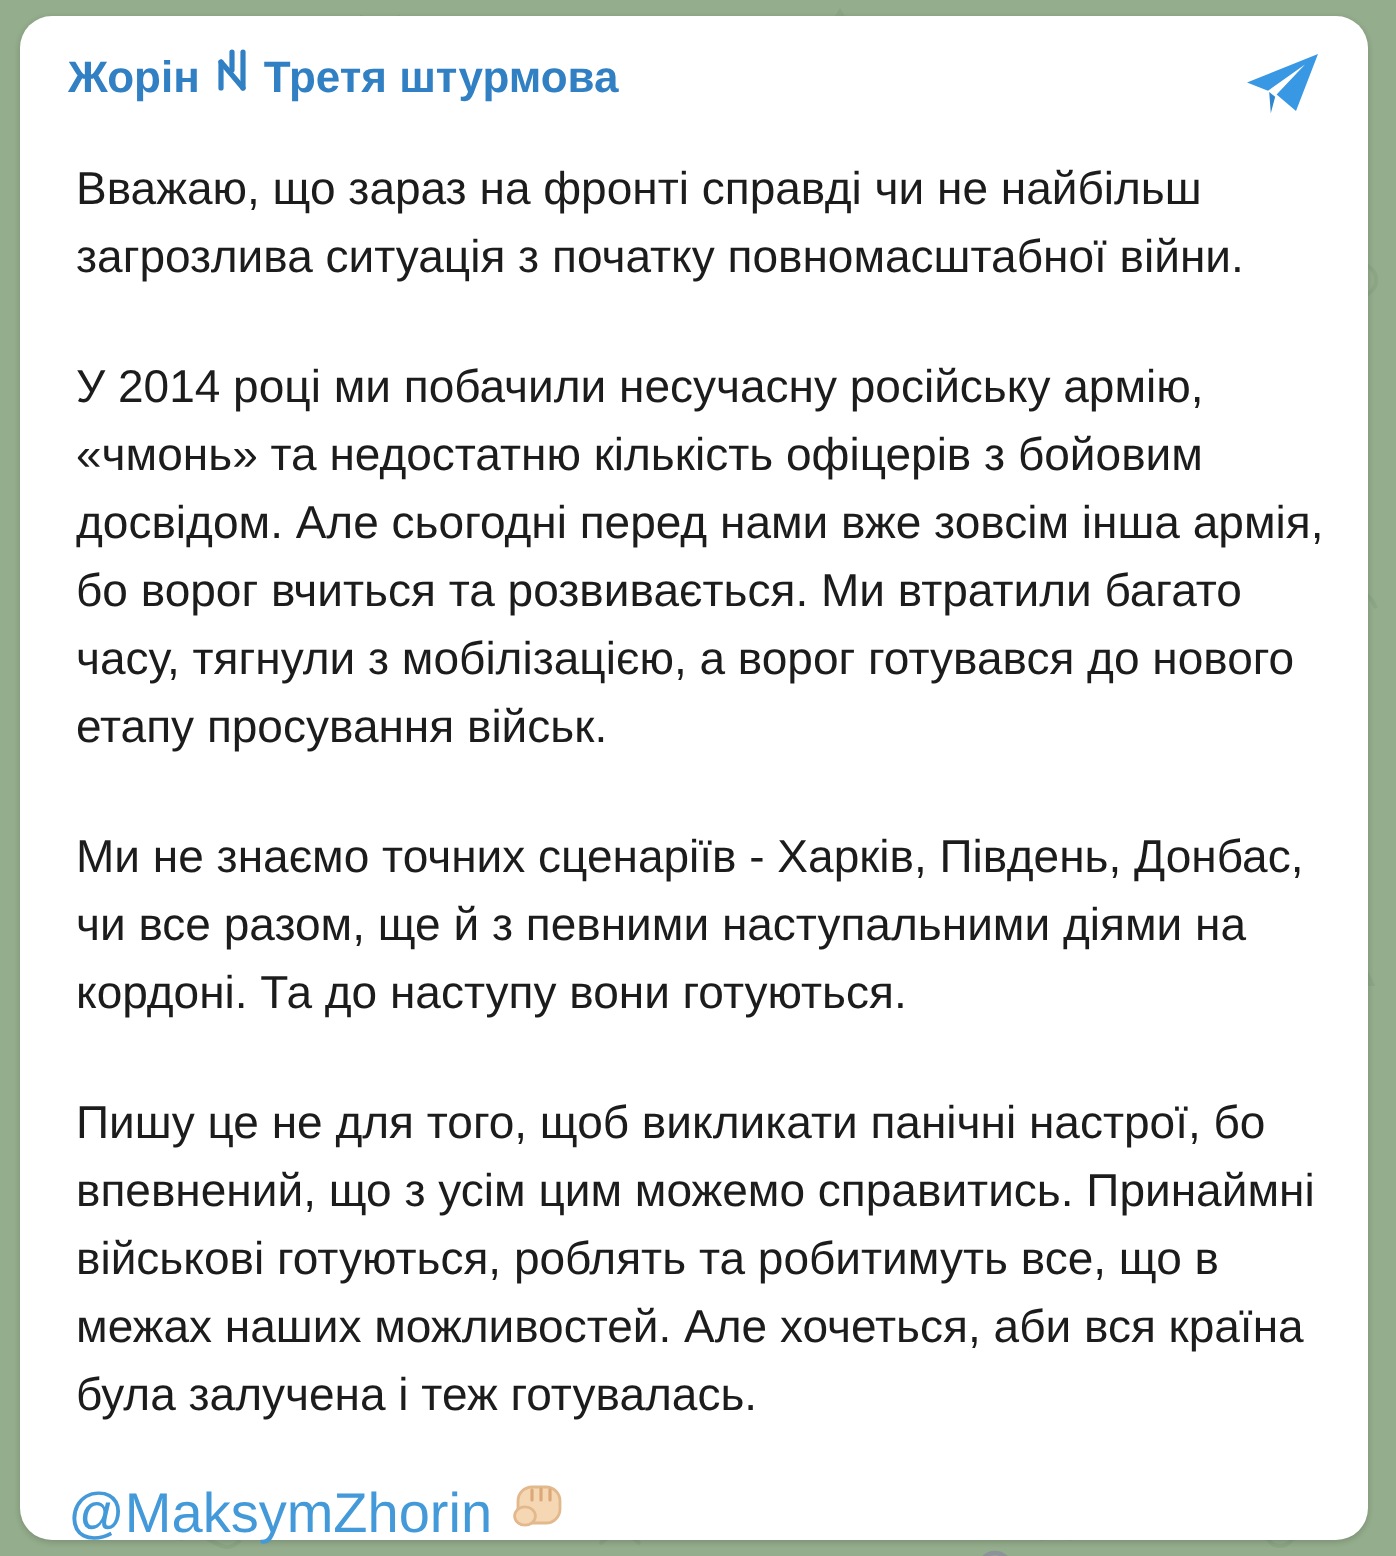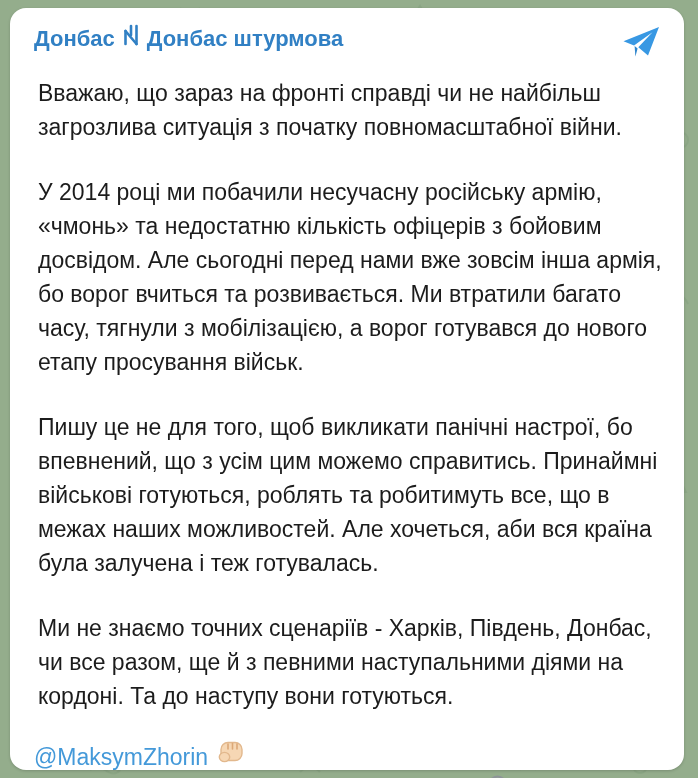--- a/index.html
+++ b/index.html
@@ -24,21 +24,21 @@
   .channel-name{
     color:#3180c4;font-weight:bold;font-size:22px;line-height:28px;
     display:flex;align-items:center;gap:7px;cursor:pointer;
   }
   .emblem{display:inline-block;margin:0 1px;}
   .plane{margin-top:2px;margin-right:2px;cursor:pointer;}
   .body-text{font-size:23px;line-height:34px;color:#1c1c1c;}
   .body-text p{margin:0 0 31px 4px;}
   .body-text p:last-child{margin-bottom:0;}
   .mention-row{
-    font-size:23px;line-height:34px;margin-top:26px;
+    font-size:28px;line-height:34px;margin-top:26px;
     display:flex;align-items:center;gap:9px;
   }
   .mention-link{color:#4499d9;text-decoration:none;cursor:pointer;}
   .footer-row{
     margin-top:auto;display:flex;align-items:center;justify-content:space-between;
   }
   .post-link{color:#459bdc;font-size:22px;text-decoration:none;cursor:pointer;}
   .meta{display:flex;align-items:center;gap:9px;color:#8d9398;font-size:21px;}
   .views{display:flex;align-items:center;gap:7px;}
   .date{margin-left:6px;}
@@ -63,46 +63,46 @@
     <circle cx="640" cy="766" r="7"></circle>
     <path d="M180 8 q10 10 20 0"></path>
     <path d="M420 6 l6 10 -12 0 Z"></path>
   </g>
 </svg>
 
 <div class="post-card">
 
   <div class="header-row">
     <div class="channel-name">
-      <span>Донбас</span>
+      <span>Жорін</span>
       <span class="emblem">
         <svg width="16" height="22" viewBox="0 0 16 22">
           <g stroke="#3180c4" stroke-width="2.6" stroke-linecap="round">
             <line x1="2.5" y1="7" x2="2.5" y2="20"></line>
             <line x1="2.5" y1="7" x2="13.5" y2="20"></line>
             <line x1="13.5" y1="2" x2="13.5" y2="20"></line>
             <line x1="8" y1="2" x2="8" y2="11"></line>
           </g>
         </svg>
       </span>
-      <span>Донбас штурмова</span>
+      <span>Третя штурмова</span>
     </div>
     <span class="plane">
       <svg width="38" height="34" viewBox="0 0 38 34">
         <path fill="#3898e3" d="M37 1 L1.5 15.2 L12 19.4 L30.5 6.2 L16.3 21.2 L26 29.5 Z"></path>
         <path fill="#2f86cd" d="M12.6 20 L15.6 22.4 L13.4 30.6 Z"></path>
       </svg>
     </span>
   </div>
 
   <div class="body-text">
     <p>Вважаю, що зараз на фронті справді чи не найбільш загрозлива ситуація з початку повномасштабної війни.</p>
     <p>У 2014 році ми побачили несучасну російську армію, «чмонь» та недостатню кількість офіцерів з бойовим досвідом. Але сьогодні перед нами вже зовсім інша армія, бо ворог вчиться та розвивається. Ми втратили багато часу, тягнули з мобілізацією, а ворог готувався до нового етапу просування військ.</p>
+    <p>Ми не знаємо точних сценаріїв - Харків, Південь, Донбас, чи все разом, ще й з певними наступальними діями на кордоні. Та до наступу вони готуються.</p>
     <p>Пишу це не для того, щоб викликати панічні настрої, бо впевнений, що з усім цим можемо справитись. Принаймні військові готуються, роблять та робитимуть все, що в межах наших можливостей. Але хочеться, аби вся країна була залучена і теж готувалась.</p>
-    <p>Ми не знаємо точних сценаріїв - Харків, Південь, Донбас, чи все разом, ще й з певними наступальними діями на кордоні. Та до наступу вони готуються.</p>
   </div>
 
   <div class="mention-row">
     <a class="mention-link">@MaksymZhorin</a>
     <span>
       <svg width="27" height="26" viewBox="0 0 27 26">
         <rect x="4" y="3.5" width="21" height="18" rx="7" fill="#f6d7b4" stroke="#e2b88d" stroke-width="1.4"></rect>
         <g stroke="#dca877" stroke-width="1.6" stroke-linecap="round" fill="none">
           <line x1="11" y1="5" x2="11" y2="10"></line>
           <line x1="15.5" y1="4.5" x2="15.5" y2="10"></line>

